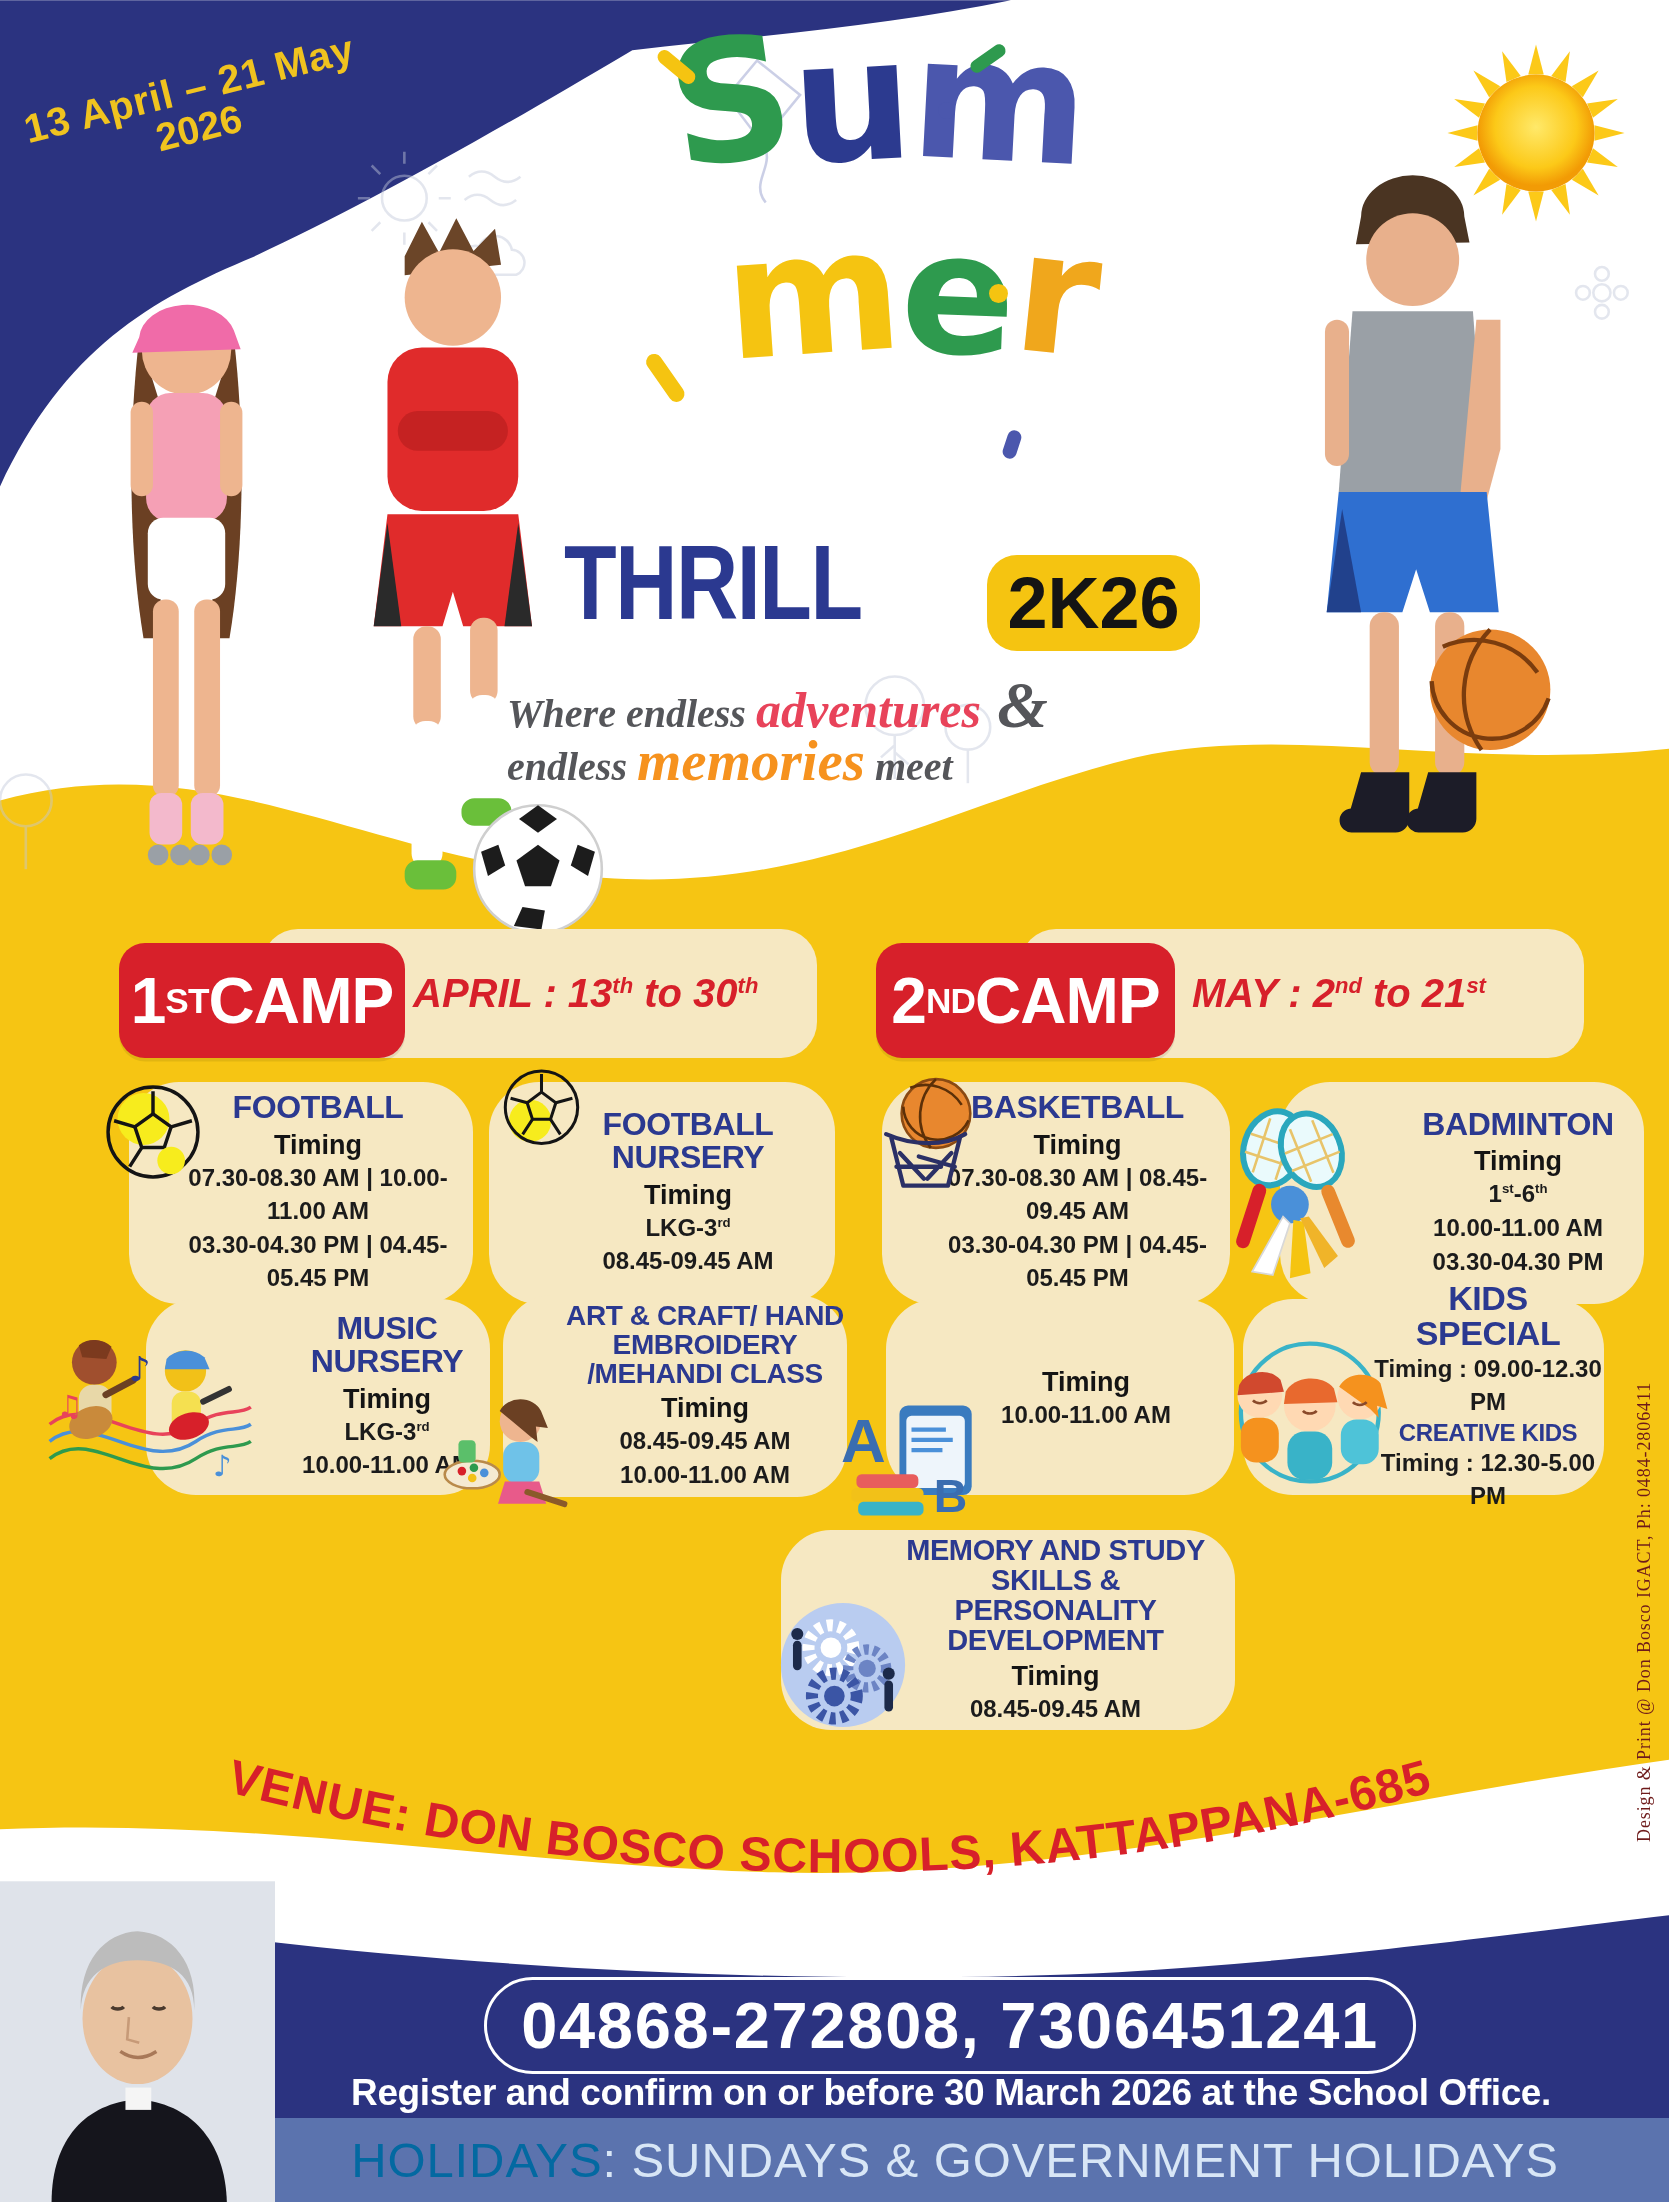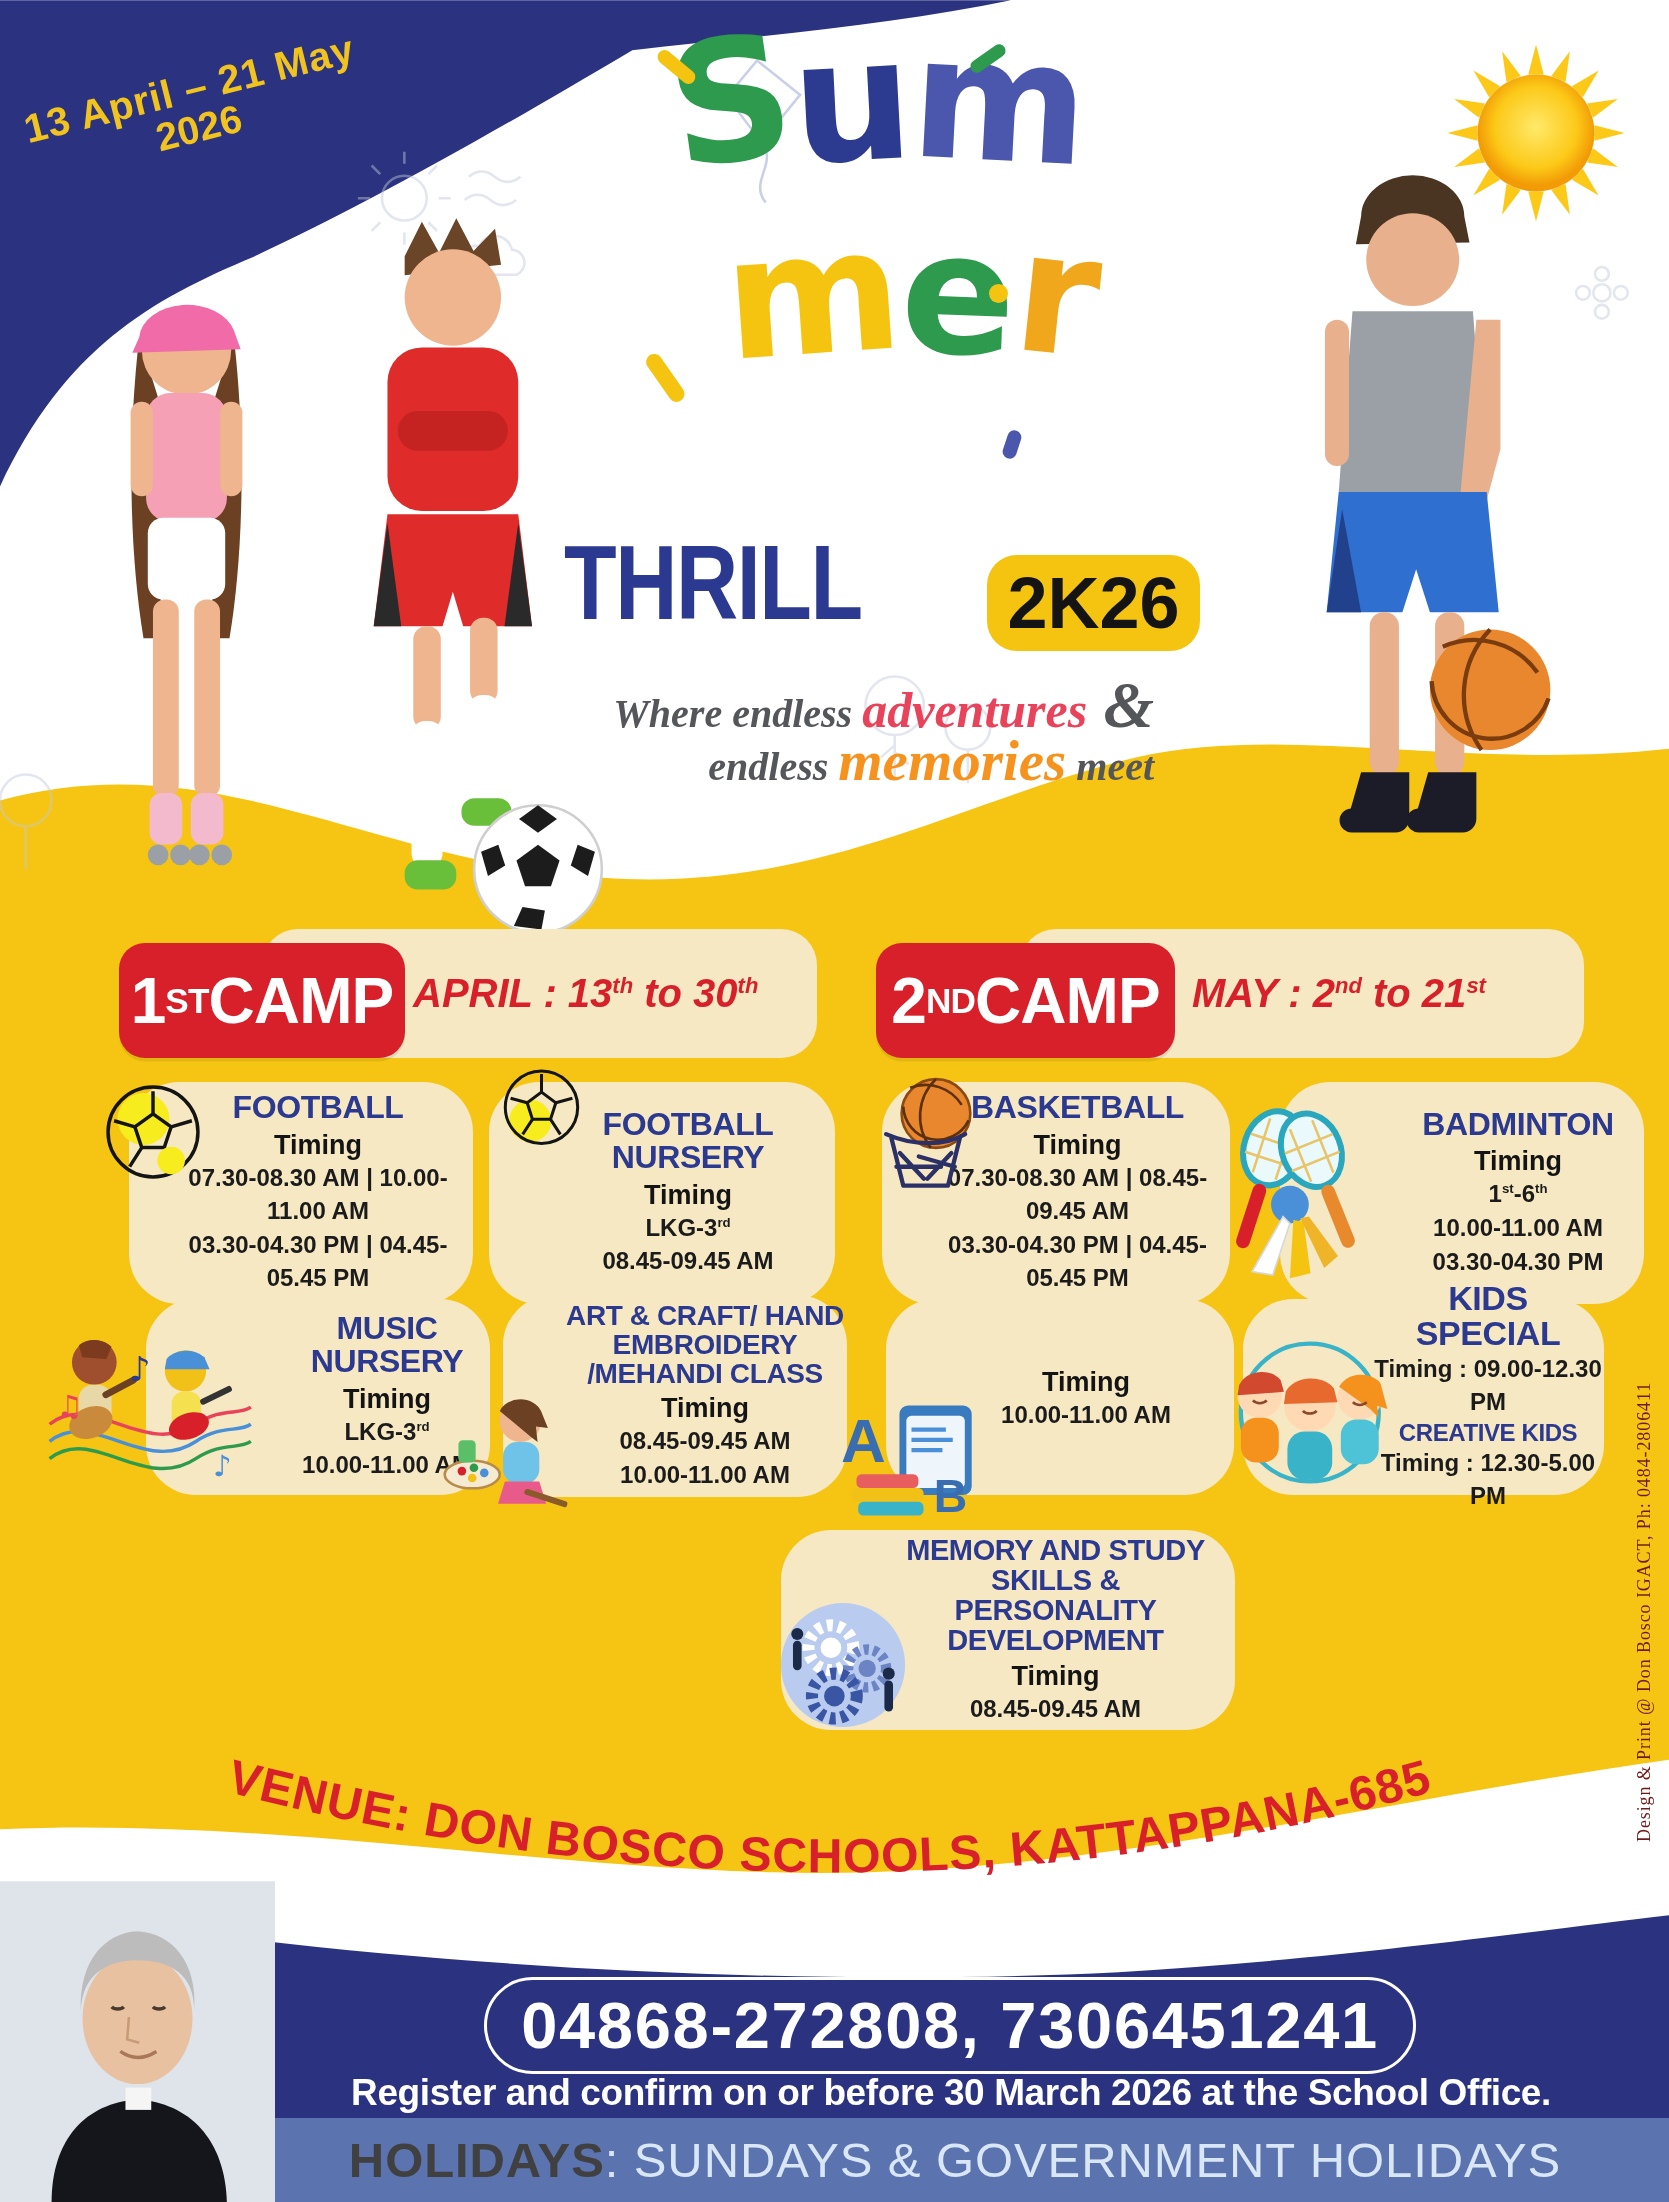--- a/index.html
+++ b/index.html
@@ -27,21 +27,21 @@
   .le{color:#2e9a4e;transform:rotate(2deg);}
   .lr{color:#f0a71c;transform:rotate(6deg);}
   .accent{position:absolute;border-radius:17px;}
 
   .thrill{left:564px;top:523px;color:#2b3990;font-weight:bold;font-size:105px;
     letter-spacing:-1.7px;transform:scaleX(.82);transform-origin:left center;white-space:nowrap;}
   .year-badge{left:987px;top:555px;width:213px;height:96px;background:#f5c411;
     border-radius:30px;display:flex;align-items:center;justify-content:center;
     font-size:72px;font-weight:bold;color:#141414;}
 
-  .tagline{left:466px;width:688px;text-align:right;
+  .tagline{left:507px;width:688px;text-align:left;
     font-family:"Liberation Serif",serif;font-style:italic;font-weight:bold;color:#55565a;}
   .tag1{top:668px;font-size:40px;}
   .tag2{top:728px;font-size:40px;}
   .adv{color:#e8435a;font-size:50px;}
   .mem{color:#f6921e;font-size:57px;}
   .amp{font-size:65px;}
 
   
   .cbar{background:#f6e8c2;border-radius:36px;height:129px;display:flex;align-items:center;}
   .cbar .date{color:#d7202a;font-weight:bold;font-size:40px;letter-spacing:0;font-style:italic;}
@@ -62,21 +62,21 @@
     font-family:"Liberation Serif",serif;font-style:italic;font-weight:bold;font-size:39px;}
   .phone-pill{left:484px;top:1977px;width:926px;height:91px;border:3.4px solid #ffffff;
     border-radius:52px;display:flex;align-items:center;justify-content:center;
     color:#ffffff;font-size:65px;font-weight:600;letter-spacing:1.7px;}
   .note{left:293px;top:2072px;width:1316px;text-align:center;color:#ffffff;
     font-weight:bold;font-size:37px;letter-spacing:-0.4px;}
 
   .footer-band{left:0;top:2118px;width:1669px;height:84px;background:#5b73ae;}
   .footer-text{left:284px;top:2132px;width:1342px;text-align:center;font-size:49px;
     color:#d8e6f6;letter-spacing:0.9px;font-weight:500;white-space:nowrap;}
-  .footer-text b{color:#404040;font-weight:bold;}
+  .footer-text b{color:#0369a1;font-weight:normal;}
 
   .credit{right:13.8px;top:1291px;height:551px;writing-mode:vertical-rl;
     transform:rotate(180deg);font-family:"Liberation Serif",serif;font-size:18px;
     color:#6e1a1a;letter-spacing:0.9px;}
 </style>
 </head>
 <body>
 
 <div id="stage">
 

